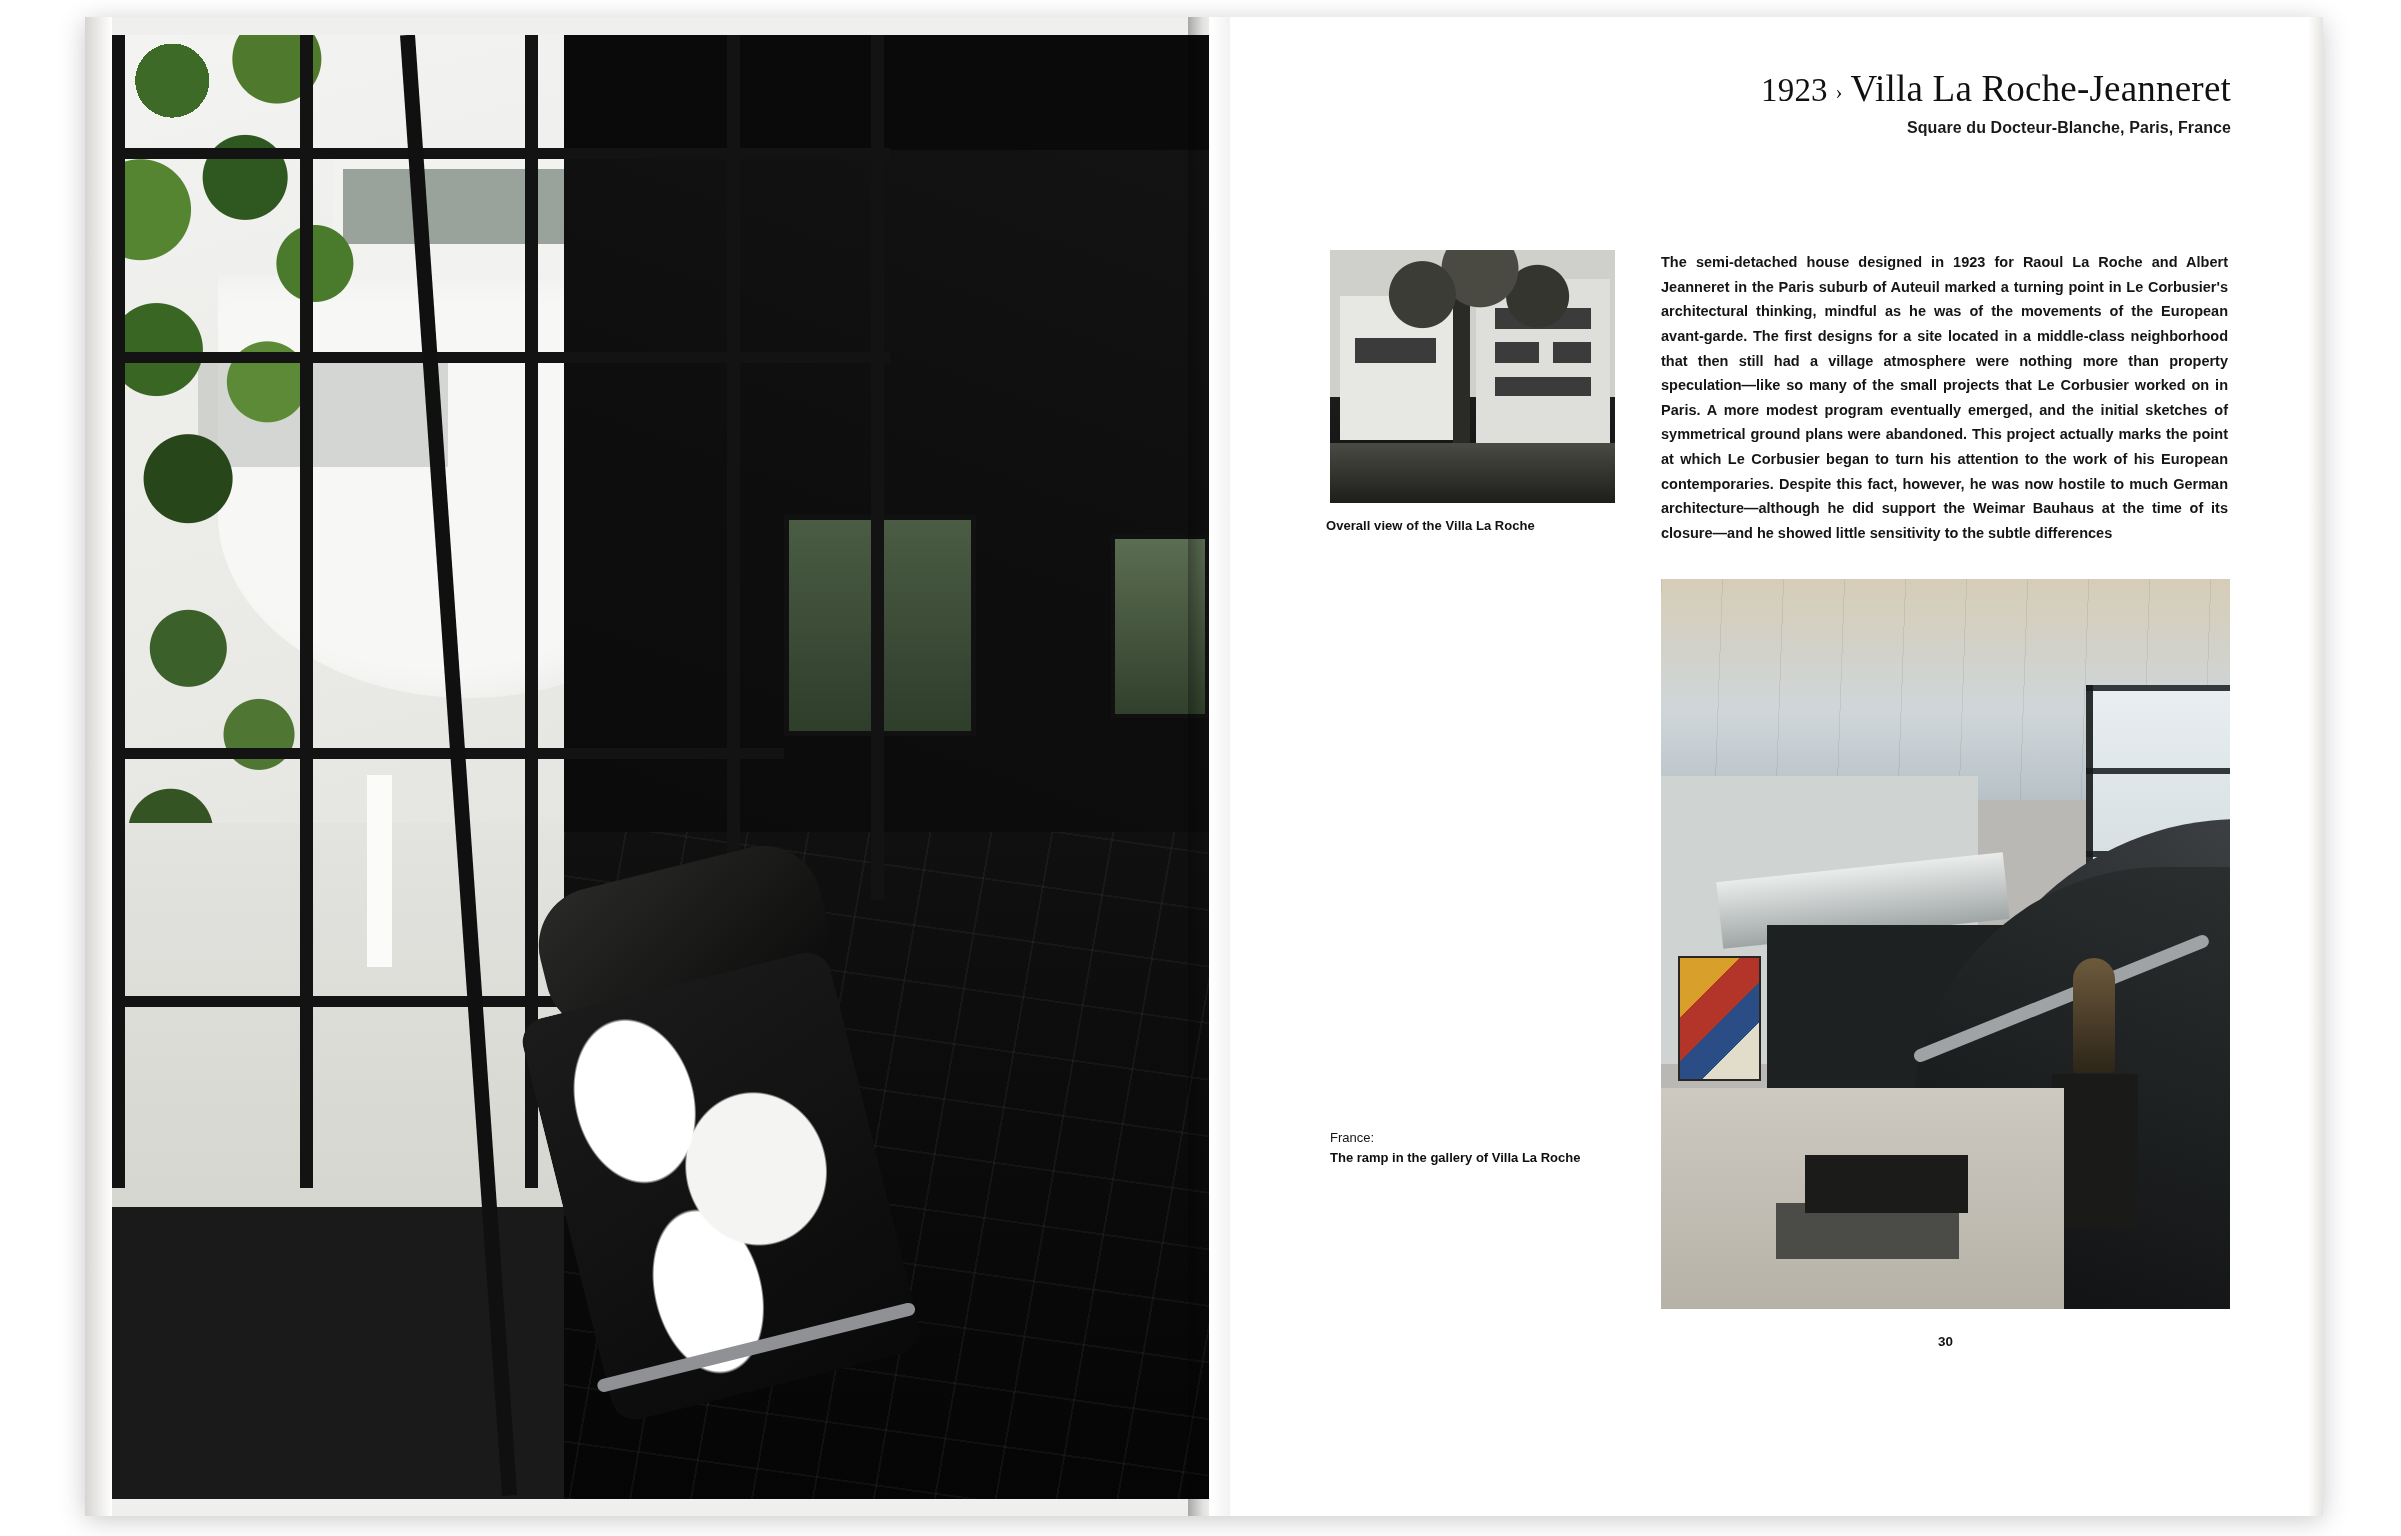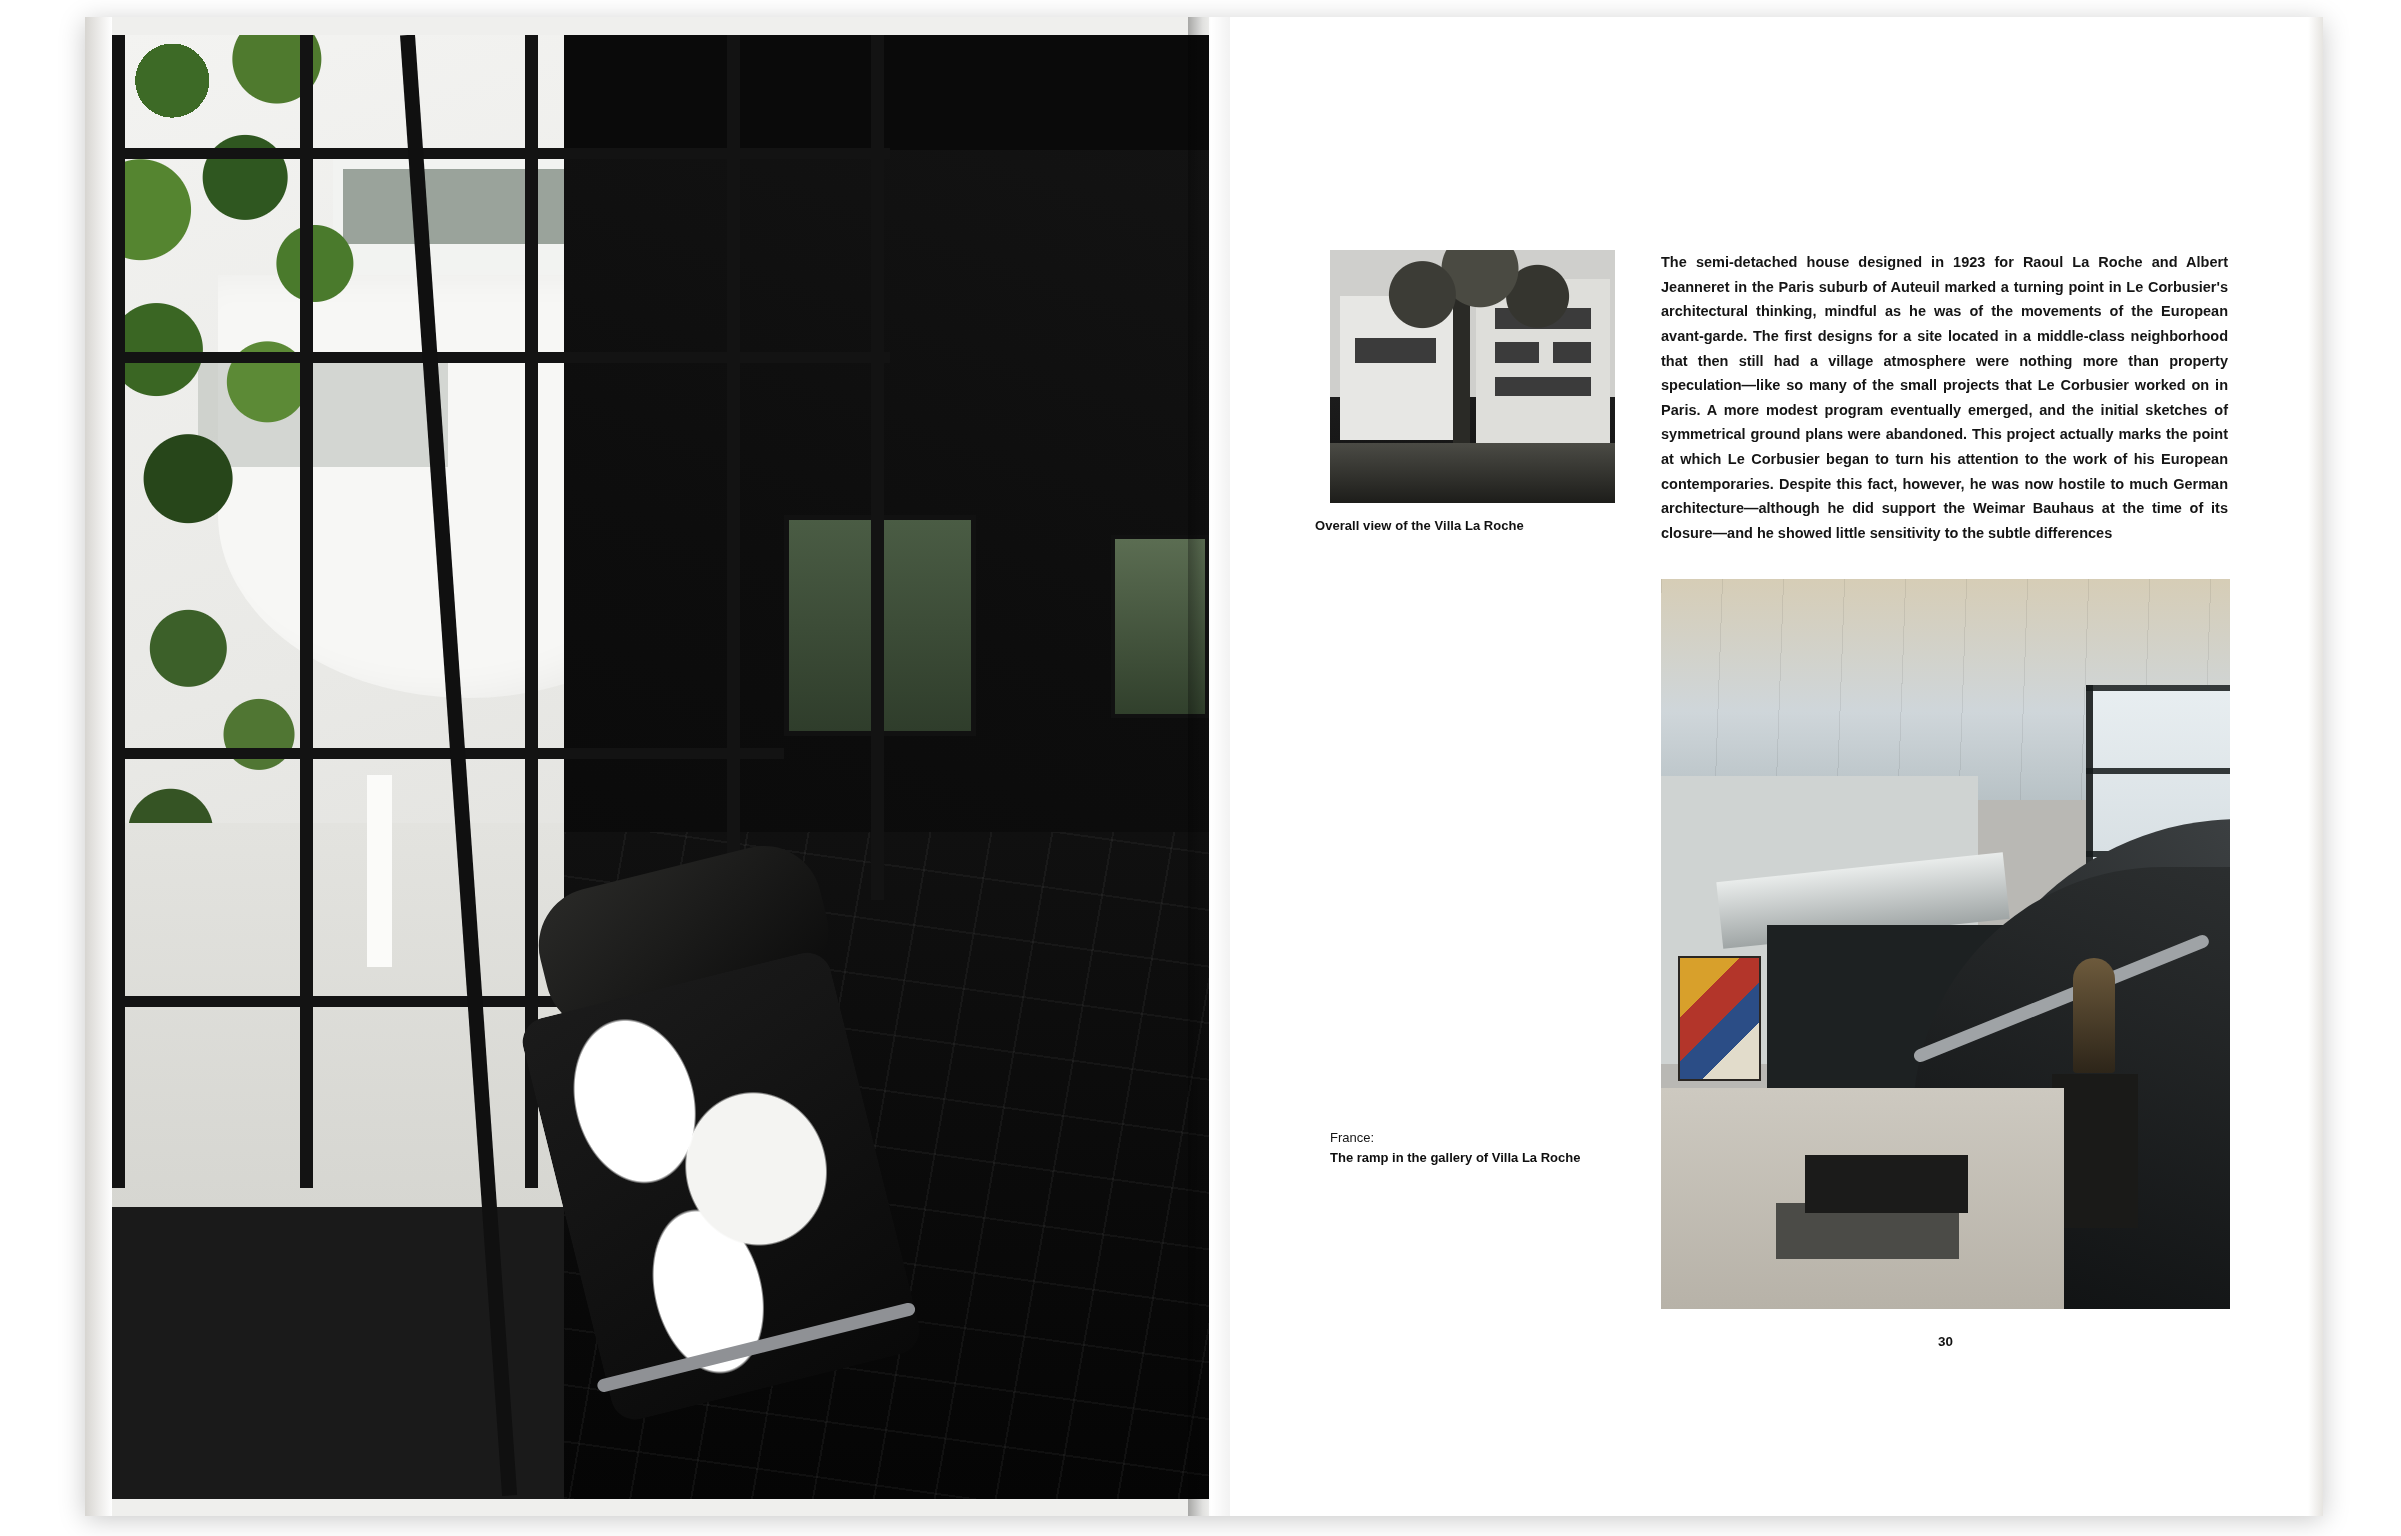--- a/index.html
+++ b/index.html
@@ -232,21 +232,21 @@
   .thumb .bldg2 { position:absolute; left:146px; top:29px; width:134px; height:168px; background:#dededa; }
   .thumb .win { position:absolute; background:#3b3b3b; }
   .thumb .tree-trunk { position:absolute; left:123px; top:27px; width:17.3px; height:183px; background:#2a2a26; }
   .thumb .canopy { position:absolute; left:54px; top:-7.7px; width:192px; height:86px;
     background: radial-gradient(circle at 20% 60%, #3c3c36 0 33px, transparent 34px),
                 radial-gradient(circle at 50% 30%, #4a4a42 0 38px, transparent 39px),
                 radial-gradient(circle at 80% 62%, #35352f 0 31px, transparent 32px); }
   .thumb .ground { position:absolute; left:0; bottom:0; width:100%; height:60px; background:linear-gradient(180deg,#4b4b45,#1d1d1a); }
 
   .thumb-cap {
-    position: absolute; left: 106px; top: 501px; width: 307px;
+    position: absolute; left: 117px; top: 501px; width: 307px;
     font-size: 13px; font-weight: bold; color: #121212; letter-spacing: 0.05px;
   }
 
   
   .bodytext {
     position: absolute; left: 452px; top: 233px; width: 567px;
     font-size: 14.5px; line-height: 24.6px; color: #151515;
     text-align: justify; hyphens: auto; font-weight: bold;
   }
 
@@ -355,20 +355,24 @@
           <div class="rail"></div>
         </div>
       </div>
     </div>
 
     <div class="gutter"></div>
 
     <div class="page-right">
       <div class="outer-edge"></div>
 
+      <div class="title-block">
+        <div class="title-line"><span class="title-year">1923</span><span class="title-sep">›</span><span>Villa La Roche-Jeanneret</span></div>
+        <div class="subtitle">Square du Docteur-Blanche, Paris, France</div>
+      </div>
 
       <div class="thumb">
         <div class="sky"></div>
         <div class="bldg1"></div>
         <div class="bldg2"></div>
         <div class="win" style="left:25px;top:88px;width:81px;height:25px;"></div>
         <div class="win" style="left:165px;top:58px;width:96px;height:21px;"></div>
         <div class="win" style="left:165px;top:92px;width:44px;height:21px;"></div>
         <div class="win" style="left:223px;top:92px;width:38px;height:21px;"></div>
         <div class="win" style="left:165px;top:127px;width:96px;height:19px;"></div>

